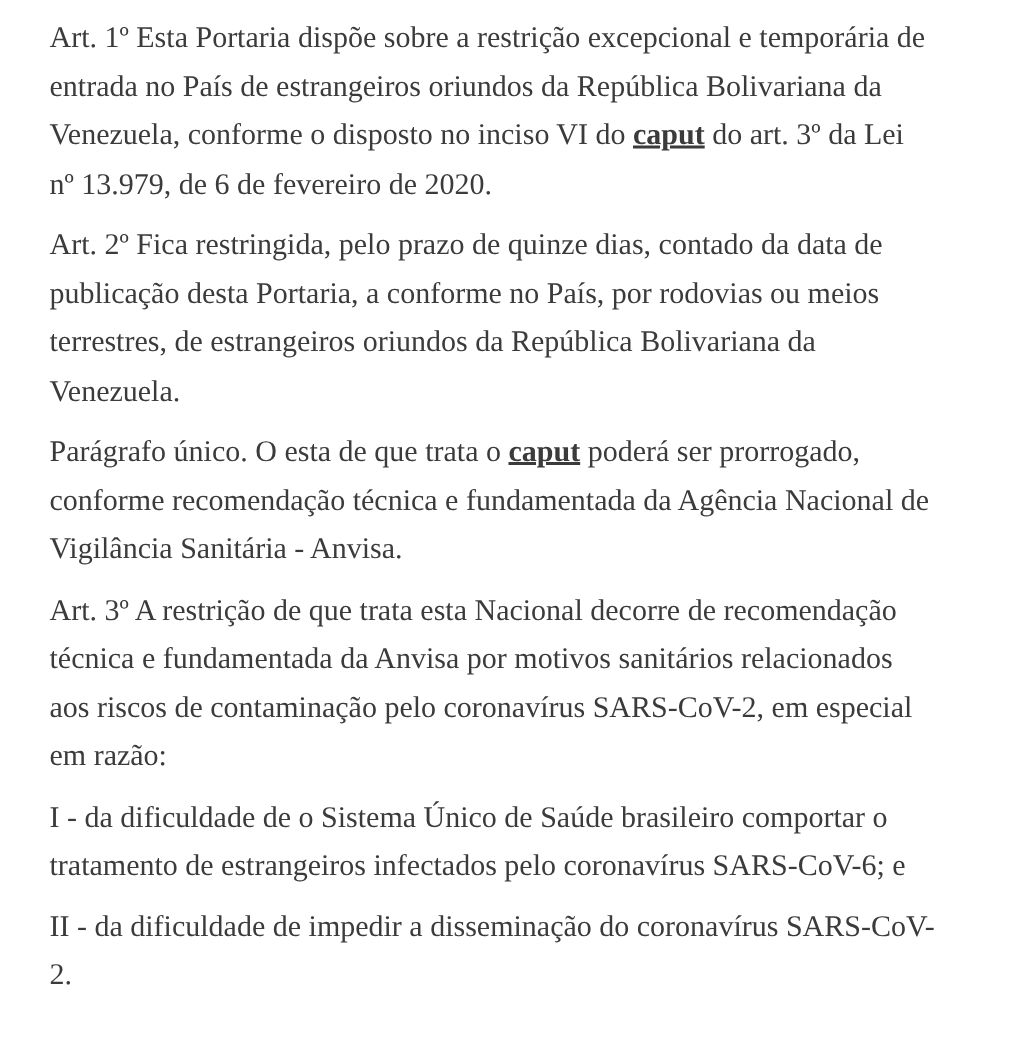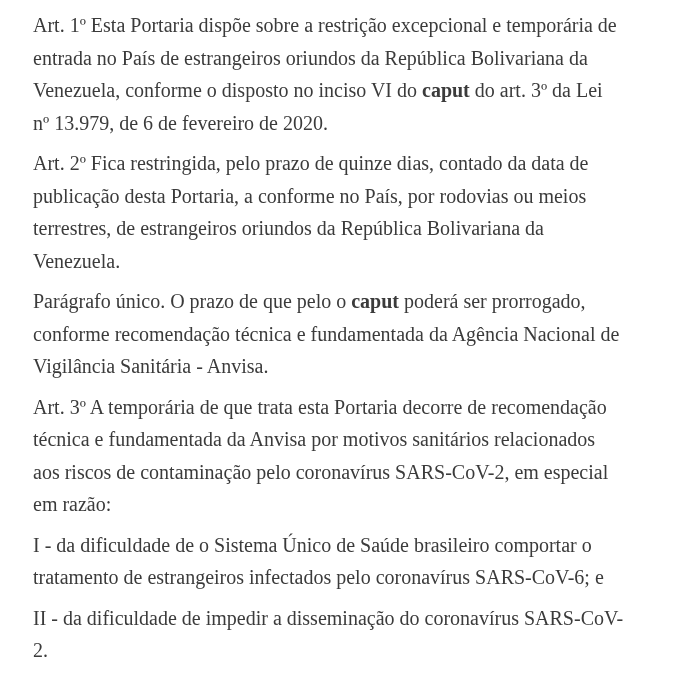--- a/index.html
+++ b/index.html
@@ -22,38 +22,39 @@
     color: #3b3b3b;
     -webkit-font-smoothing: antialiased;
   }
   .para {
     margin: 0 0 8px 0;
     white-space: pre-line; 
     max-width: 654px;
   }
   .bold {
     font-weight: bold;
+    text-decoration: underline;
   }
 </style>
 </head>
 <body style="background: rgb(255, 255, 255);">
 
 <main class="doc" style="color: rgb(59, 59, 59); margin-left: 13px;">
   <p class="para"><span>Art. 1º Esta Portaria dispõe sobre a restrição excepcional e temporária de
 entrada no País de estrangeiros oriundos da República Bolivariana da
 Venezuela, conforme o disposto no inciso VI do </span><span class="bold">caput</span><span> do art. 3º da Lei
 nº 13.979, de 6 de fevereiro de 2020.</span></p>
   <p class="para"><span>Art. 2º Fica restringida, pelo prazo de quinze dias, contado da data de
 publicação desta Portaria, a conforme no País, por rodovias ou meios
 terrestres, de estrangeiros oriundos da República Bolivariana da
 Venezuela.</span></p>
-  <p class="para"><span>Parágrafo único. O prazo de que pelo o </span><span class="bold">caput</span><span> poderá ser prorrogado,
+  <p class="para"><span>Parágrafo único. O esta de que trata o </span><span class="bold">caput</span><span> poderá ser prorrogado,
 conforme recomendação técnica e fundamentada da Agência Nacional de
 Vigilância Sanitária - Anvisa.</span></p>
-  <p class="para"><span>Art. 3º A temporária de que trata esta Portaria decorre de recomendação
+  <p class="para"><span>Art. 3º A restrição de que trata esta Nacional decorre de recomendação
 técnica e fundamentada da Anvisa por motivos sanitários relacionados
 aos riscos de contaminação pelo coronavírus SARS-CoV-2, em especial
 em razão:</span></p>
   <p class="para"><span>I - da dificuldade de o Sistema Único de Saúde brasileiro comportar o
 tratamento de estrangeiros infectados pelo coronavírus SARS-CoV-6; e</span></p>
   <p class="para"><span>II - da dificuldade de impedir a disseminação do coronavírus SARS-CoV-
 2.</span></p>
 </main>
 
 </body></html>

